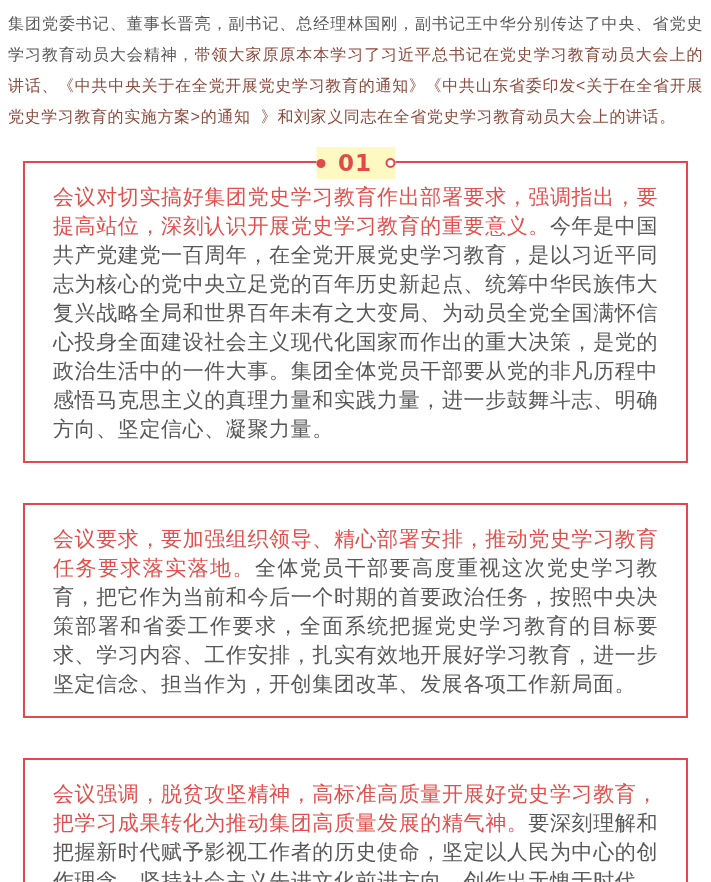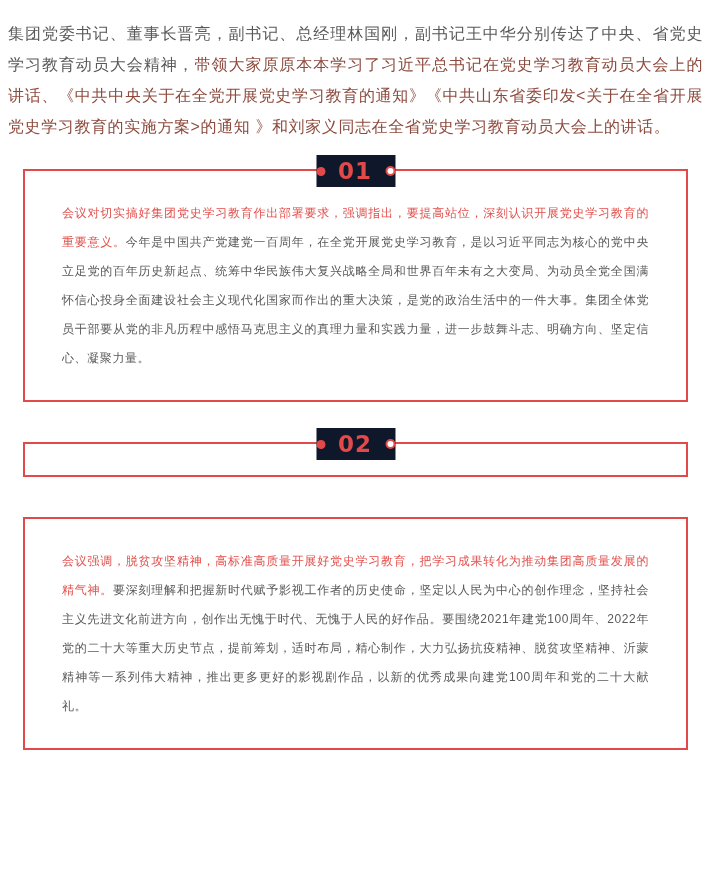--- a/index.html
+++ b/index.html
@@ -11,26 +11,27 @@
   .page {
     width: 711px;
     min-height: 882px;
     margin: 0 auto;
     background: #ffffff;
     box-sizing: border-box;
     overflow: hidden;
   }
   
   .intro {
-    margin: 18px 8px 0 8px;
+    margin: 10px 8px 0 8px;
     font-size: 16px;
     line-height: 31px;
     letter-spacing: 0.6px;
     text-align: justify;
     color: #595959;
+    font-family: Liberation Mono, monospace;
   }
   .intro .highlight {
     color: #8d4a3d;
   }
   
   .section {
     position: relative;
     margin: 0 23px 40px 23px;
     border: 2px solid #e24a4a;
     padding: 16px 25px 15px 25px;
@@ -40,21 +41,21 @@
     margin-top: 27px;
   }
   .section-header {
     position: absolute;
     top: -16px;
     left: 50%;
     transform: translateX(-50%);
     display: flex;
     align-items: center;
     gap: 13px;
-    background: #0f172a;
+    background: #fef9c3;
     height: 32px;
     padding: 0;
   }
   .section-number {
     color: #e24a4a;
     font-size: 23px;
     font-weight: bold;
     font-family: "DejaVu Sans", sans-serif;
     letter-spacing: 1px;
     line-height: 32px;
@@ -68,22 +69,22 @@
   }
   .dot-hollow {
     width: 6px;
     height: 6px;
     border-radius: 50%;
     border: 2px solid #e24a4a;
     background: #ffffff;
     flex: 0 0 auto;
   }
   .section p {
-    margin: 12px;
-    font-size: 12px;
+    margin: 3px;
+    font-size: 21px;
     line-height: 29px;
     letter-spacing: 0.6px;
     text-align: justify;
     color: #595959;
   }
   .section .lead {
     color: #e2504c;
   }
 </style>
 </head>
@@ -100,25 +101,23 @@
       <span class="dot-filled"></span>
       <span class="section-number">01</span>
       <span class="dot-hollow"></span>
     </div>
     <p>
       <span class="lead">会议对切实搞好集团党史学习教育作出部署要求，强调指出，要提高站位，深刻认识开展党史学习教育的重要意义。</span><span>今年是中国共产党建党一百周年，在全党开展党史学习教育，是以习近平同志为核心的党中央立足党的百年历史新起点、统筹中华民族伟大复兴战略全局和世界百年未有之大变局、为动员全党全国满怀信心投身全面建设社会主义现代化国家而作出的重大决策，是党的政治生活中的一件大事。集团全体党员干部要从党的非凡历程中感悟马克思主义的真理力量和实践力量，进一步鼓舞斗志、明确方向、坚定信心、凝聚力量。</span>
     </p>
   </div>
 
   <div class="section">
-    <div class="section-header">
-      <span class="dot-filled"></span>
-      <span class="section-number">02</span>
-      <span class="dot-hollow"></span>
-    </div>
+    <p>
+      <span class="lead">会议要求，要加强组织领导、精心部署安排，推动党史学习教育任务要求落实落地。</span><span>全体党员干部要高度重视这次党史学习教育，把它作为当前和今后一个时期的首要政治任务，按照中央决策部署和省委工作要求，全面系统把握党史学习教育的目标要求、学习内容、工作安排，扎实有效地开展好学习教育，进一步坚定信念、担当作为，开创集团改革、发展各项工作新局面。</span>
+    </p>
   </div>
 
   <div class="section">
     <p>
       <span class="lead">会议强调，脱贫攻坚精神，高标准高质量开展好党史学习教育，把学习成果转化为推动集团高质量发展的精气神。</span><span>要深刻理解和把握新时代赋予影视工作者的历史使命，坚定以人民为中心的创作理念，坚持社会主义先进文化前进方向，创作出无愧于时代、无愧于人民的好作品。要围绕2021年建党100周年、2022年党的二十大等重大历史节点，提前筹划，适时布局，精心制作，大力弘扬抗疫精神、脱贫攻坚精神、沂蒙精神等一系列伟大精神，推出更多更好的影视剧作品，以新的优秀成果向建党100周年和党的二十大献礼。</span>
     </p>
   </div>
 
 </div>
 

